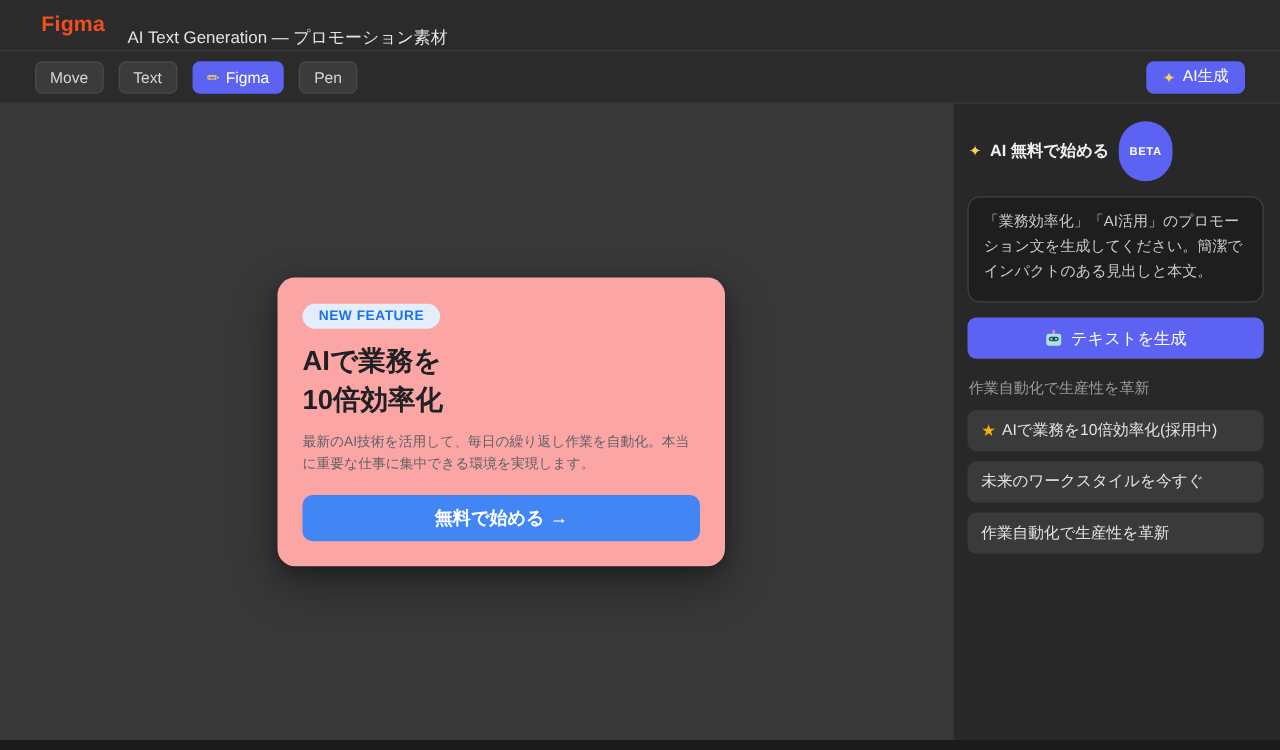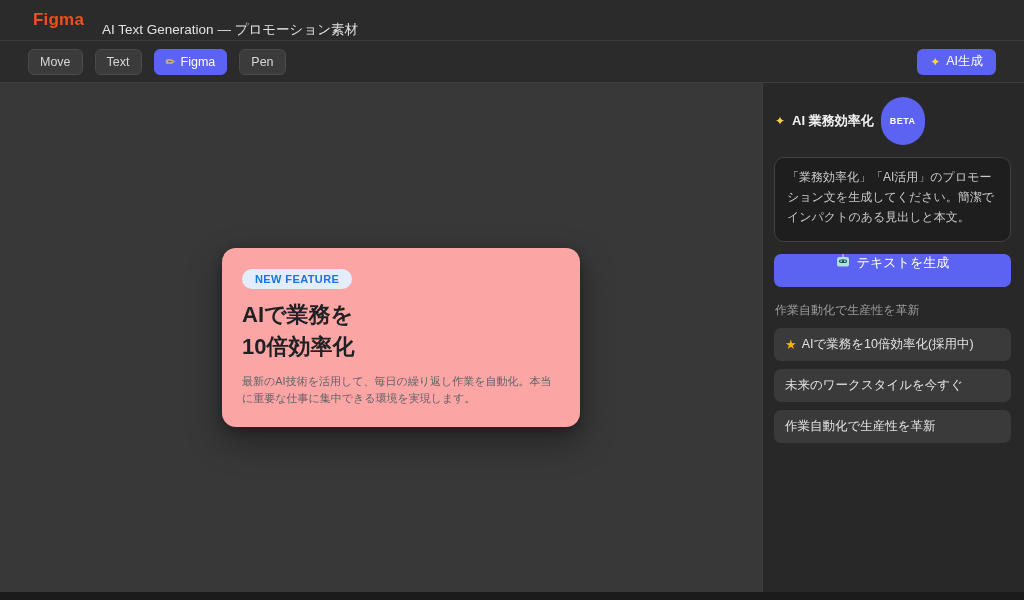--- a/index.html
+++ b/index.html
@@ -76,21 +76,21 @@
     letter-spacing:.5px; padding:19px 9px; border-radius:999px;
   }
   .prompt {
     display:block; width:100%; height:85px; background:#1e1e1e; border:1px solid #414141;
     border-radius:10px; color:#c9c9c9; font-size:12px; line-height:1.65;
     padding:10px 12px; resize:none; font-family:inherit; outline:none;
   }
   .gen-btn {
     margin-top:12px; width:100%; height:33px; background:#5c63f2; border:none;
     border-radius:7px; color:#fff; font-size:13px; cursor:pointer;
-    display:flex; align-items:flex-start; justify-content:center; gap:7px;
+    display:flex; align-items:center; justify-content:center; gap:7px;
     font-family:Liberation Serif, serif;
   }
   .var-label { margin:15px 1px 9px; color:#9a9a9a; font-size:12px; }
   .var-item {
     background:#3a3a3a; border-radius:7px; padding:8px 11px; margin-bottom:8px;
     color:#e2e2e2; font-size:12.5px; display:flex; align-items:center; gap:5px;
     cursor:pointer; min-height:32px;
   }
   .star-glyph { color:#f7b500; font-size:13px; line-height:1; }
   .robot-svg { display:inline-block; }
@@ -130,27 +130,28 @@
 <div class="main">
 
   <div class="canvas">
     <div class="card">
       <span class="badge">NEW FEATURE</span>
       <div class="heading">
         <div>AIで業務を</div>
         <div>10倍効率化</div>
       </div>
       <div class="body-text">最新のAI技術を活用して、毎日の繰り返し作業を自動化。本当に重要な仕事に集中できる環境を実現します。</div>
+      <button class="cta">無料で始める →</button>
     </div>
   </div>
 
   <div class="sidebar">
     <div class="panel-header">
       <span class="sparkle-glyph">✦</span>
-      <span class="panel-title">AI 業務効率化</span>
+      <span class="panel-title">AI 無料で始める</span>
       <span class="beta">BETA</span>
     </div>
 
     <textarea class="prompt" style="">「業務効率化」「AI活用」のプロモーション文を生成してください。簡潔でインパクトのある見出しと本文。</textarea>
 
     <button class="gen-btn">
       <svg class="robot-svg" width="14" height="14" viewBox="0 0 14 14" aria-hidden="true">
         <line x1="7" y1="0.6" x2="7" y2="3" stroke="#cfd8dc" stroke-width="1.3"></line>
         <circle cx="7" cy="1" r="1" fill="#ff8a80"></circle>
         <rect x="1" y="3" width="12" height="9.6" rx="2.2" fill="#aee2dd"></rect>

